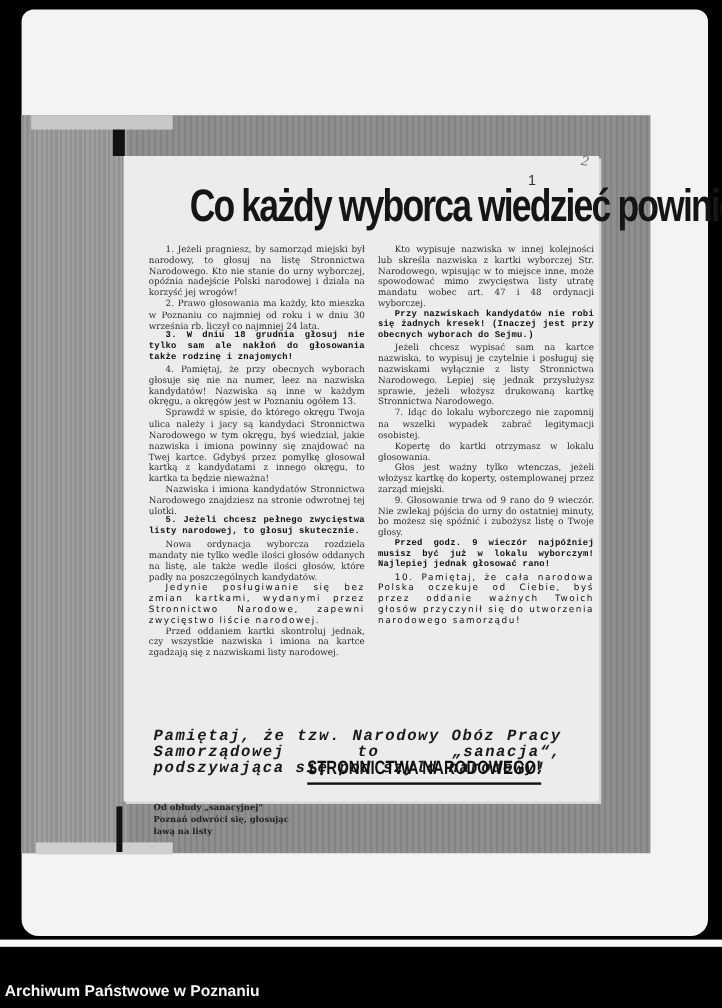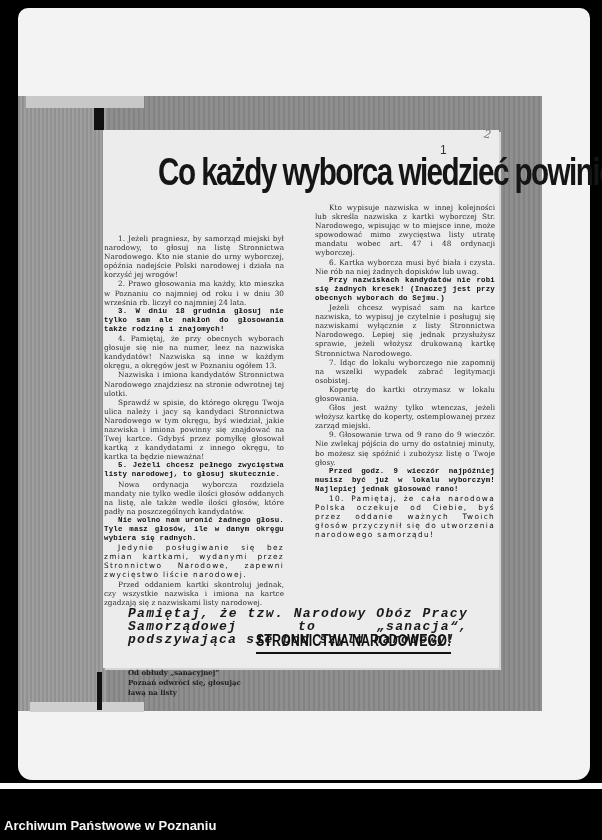--- a/index.html
+++ b/index.html
@@ -13,21 +13,21 @@
     background-image: repeating-linear-gradient(90deg, rgba(0,0,0,0.06) 0 2px, rgba(255,255,255,0.05) 2px 4px); }
   .board-tab-top { position:absolute; left:26px; top:96px; width:118px; height:12px; background:#c8c8c8; }
   .board-tab-bottom { position:absolute; left:30px; top:702px; width:114px; height:10px; background:#cfcfcf; }
   .dark-edge-top { position:absolute; left:94px; top:108px; width:10px; height:22px; background:#111; }
   .dark-edge-bottom { position:absolute; left:97px; top:672px; width:5px; height:38px; background:#111; }
   .poster { position:absolute; left:103px; top:130px; width:396px; height:538px; background:#ececec; box-shadow: 2px 2px 0 #d6d6d6; }
   .poster-margin-note { position:absolute; left:484px; top:128px; font-size:11px; color:#777; font-style:italic; transform:rotate(10deg); }
   .page-num { position:absolute; left:440px; top:143px; font-size:12px; color:#333; font-family:"Liberation Sans", sans-serif; }
   .title { position:absolute; left:120px; top:148px; width:346px; text-align:center; font-family:"Liberation Sans", sans-serif; font-weight:bold; font-size:38px; letter-spacing:-2px; transform:scaleX(0.78); transform-origin:center; white-space:nowrap; color:#151515; line-height:48px; }
   .col { position:absolute; top:203px; width:180px; font-size:7.3px; line-height:9.1px; color:#2b2b2b; text-align:justify; }
-  .col.left { left:104px;margin-top:31px; }
+  .col.left { left:124px; }
   .col.right { left:315px; }
   .col p { margin:0; text-indent:14px; }
   .col p.b { font-family:Liberation Mono, monospace; font-weight:bold; color:#111; font-size:7.4px; letter-spacing:0.2px; }
   .col p.bs { font-family:"DejaVu Sans", sans-serif; font-weight:normal; color:#111; font-size:7.4px; letter-spacing:1.3px; }
   .footer-warning { position:absolute; left:128px; top:607px; width:340px; font-family:Liberation Mono, monospace; font-weight:bold; font-style:italic; font-size:13px; letter-spacing:1.3px; line-height:13px; color:#1a1a1a; text-align:justify; }
   .footer-small { position:absolute; left:128px; top:635px; width:118px; font-size:7px; line-height:10px; font-weight:bold; color:#222;margin-top:33px; }
   .footer-big { position:absolute; left:256px; top:632px; font-family:"Liberation Sans", sans-serif; font-weight:bold; font-size:16px; transform:scaleX(0.78); transform-origin:left; white-space:nowrap; color:#111; border-bottom:2px solid #111; padding-bottom:2px; }
   .archive-bar { position:absolute; left:0; top:790px; width:602px; height:50px; background:#000; }
   .archive-label { position:absolute; left:4px; top:818px; color:#f5f5f5; font-family:"Liberation Sans", sans-serif; font-weight:bold; font-size:13px; }
 </style>
@@ -46,31 +46,29 @@
 <div class="poster-margin-note">2</div>
 <div class="page-num">1</div>
 
 <div class="title">Co każdy wyborca wiedzieć powinien</div>
 
 <div class="col left" id="col-left">
     <p>1. Jeżeli pragniesz, by samorząd miejski był narodowy, to głosuj na listę Stronnictwa Narodowego. Kto nie stanie do urny wyborczej, opóźnia nadejście Polski narodowej i działa na korzyść jej wrogów!</p>
     <p>2. Prawo głosowania ma każdy, kto mieszka w Poznaniu co najmniej od roku i w dniu 30 września rb. liczył co najmniej 24 lata.</p>
     <p class="b">3. W dniu 18 grudnia głosuj nie tylko sam ale nakłoń do głosowania także rodzinę i znajomych!</p>
     <p>4. Pamiętaj, że przy obecnych wyborach głosuje się nie na numer, leez na nazwiska kandydatów! Nazwiska są inne w każdym okręgu, a okręgów jest w Poznaniu ogółem 13.</p>
+    <p>Sprawdź w spisie, do którego okręgu Twoja ulica należy i jacy są kandydaci Stronnictwa Narodowego w tym okręgu, byś wiedział, jakie nazwiska i imiona powinny się znajdować na Twej kartce. Gdybyś przez pomyłkę głosował kartką z kandydatami z innego okręgu, to kartka ta będzie nieważna!</p>
     <p>Nazwiska i imiona kandydatów Stronnictwa Narodowego znajdziesz na stronie odwrotnej tej ulotki.</p>
-    <p>Sprawdź w spisie, do którego okręgu Twoja ulica należy i jacy są kandydaci Stronnictwa Narodowego w tym okręgu, byś wiedział, jakie nazwiska i imiona powinny się znajdować na Twej kartce. Gdybyś przez pomyłkę głosował kartką z kandydatami z innego okręgu, to kartka ta będzie nieważna!</p>
     <p class="b">5. Jeżeli chcesz pełnego zwycięstwa listy narodowej, to głosuj skutecznie.</p>
     <p>Nowa ordynacja wyborcza rozdziela mandaty nie tylko wedle ilości głosów oddanych na listę, ale także wedle ilości głosów, które padły na poszczególnych kandydatów.</p>
-    <p class="b">Nie wolno nam uronić żadnego głosu. Tyle masz głosów, ile w danym okręgu wybiera się radnych.</p>
     <p class="bs">Jedynie posługiwanie się bez zmian kartkami, wydanymi przez Stronnictwo Narodowe, zapewni zwycięstwo liście narodowej.</p>
     <p>Przed oddaniem kartki skontroluj jednak, czy wszystkie nazwiska i imiona na kartce zgadzają się z nazwiskami listy narodowej.</p>
   </div>
 <div class="col right" id="col-right">
     <p>Kto wypisuje nazwiska w innej kolejności lub skreśla nazwiska z kartki wyborczej Str. Narodowego, wpisując w to miejsce inne, może spowodować mimo zwycięstwa listy utratę mandatu wobec art. 47 i 48 ordynacji wyborczej.</p>
-    <p>6. Kartka wyborcza musi być biała i czysta. Nie rób na niej żadnych dopisków lub uwag.</p>
     <p class="b">Przy nazwiskach kandydatów nie robi się żadnych kresek! (Inaczej jest przy obecnych wyborach do Sejmu.)</p>
     <p>Jeżeli chcesz wypisać sam na kartce nazwiska, to wypisuj je czytelnie i posługuj się nazwiskami wyłącznie z listy Stronnictwa Narodowego. Lepiej się jednak przysłużysz sprawie, jeżeli włożysz drukowaną kartkę Stronnictwa Narodowego.</p>
     <p>7. Idąc do lokalu wyborczego nie zapomnij na wszelki wypadek zabrać legitymacji osobistej.</p>
     <p>Kopertę do kartki otrzymasz w lokalu głosowania.</p>
     <p>Głos jest ważny tylko wtenczas, jeżeli włożysz kartkę do koperty, ostemplowanej przez zarząd miejski.</p>
     <p>9. Głosowanie trwa od 9 rano do 9 wieczór. Nie zwlekaj pójścia do urny do ostatniej minuty, bo możesz się spóźnić i zubożysz listę o Twoje głosy.</p>
     <p class="b">Przed godz. 9 wieczór najpóźniej musisz być już w lokalu wyborczym! Najlepiej jednak głosować rano!</p>
     <p class="bs">10. Pamiętaj, że cała narodowa Polska oczekuje od Ciebie, byś przez oddanie ważnych Twoich głosów przyczynił się do utworzenia narodowego samorządu!</p>
   </div>
 

